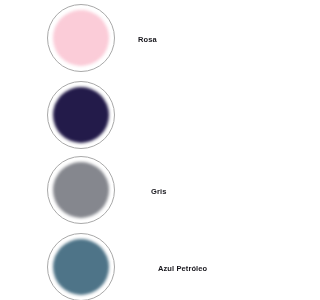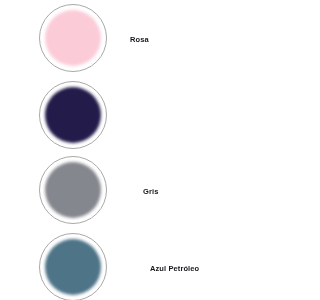--- a/index.html
+++ b/index.html
@@ -11,21 +11,21 @@
     width: 300px;
     height: 300px;
     background: #ffffff;
     font-family: "Liberation Sans", sans-serif;
     overflow: hidden;
     position: relative;
   }
 
   #palette-board {
     position: absolute;
-    left: 4px;
+    left: 12px;
     top: 0;
     width: 300px;
     height: 300px;
     background: #ffffff;
   }
 
   .swatch-row {
     position: absolute;
     left: 0;
     width: 300px;

